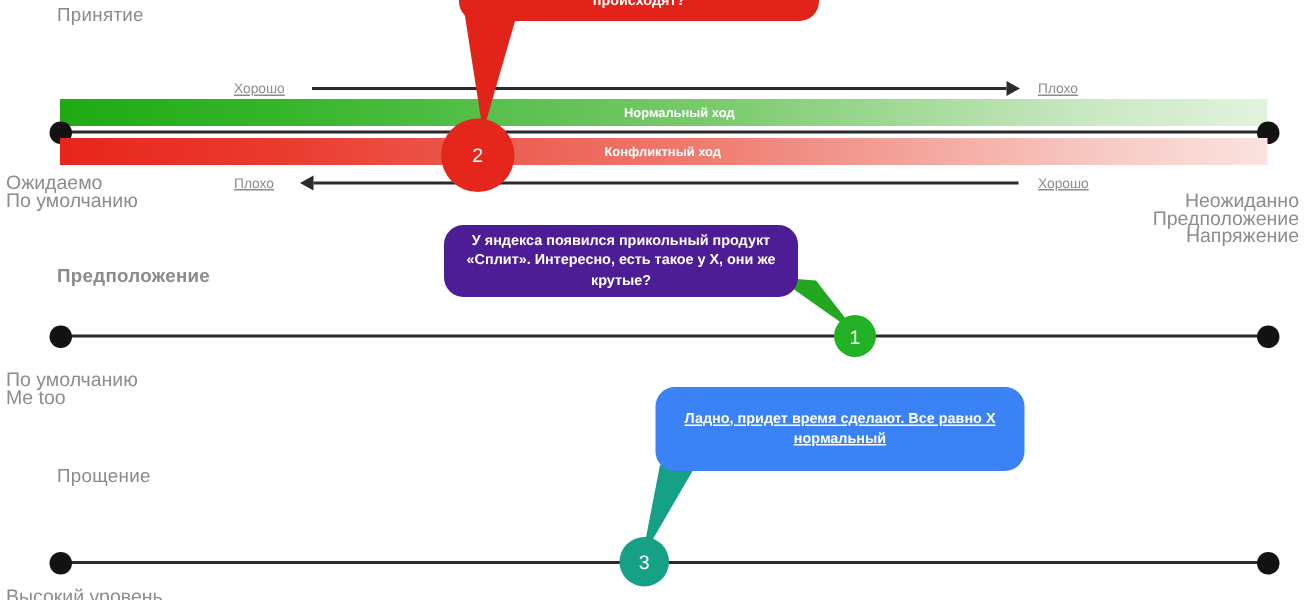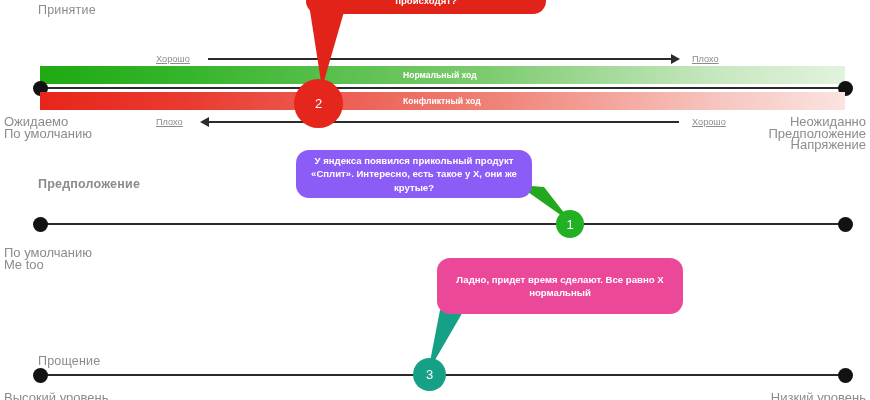--- a/index.html
+++ b/index.html
@@ -40,21 +40,21 @@
     border-radius: 50%;
     background: #121212;
   }
   .edge-label {
     position: absolute;
     font-size: 13px;
     line-height: 11.5px;
     color: #8c8c8c;
     white-space: nowrap;
   }
-  .edge-label.right { text-align: right; }
+  .edge-label.right { text-align: right; margin-top: 12px; }
   .bar {
     position: absolute;
     height: 18px;
   }
   .bar-green {
     background: linear-gradient(to right, #1faa12 0%, #35b52b 18%, #7ccb6e 55%, #c9e8c2 85%, #e2f3dd 100%);
   }
   .bar-red {
     background: linear-gradient(to right, #e8251b 0%, #ea3a2f 18%, #ef7f74 55%, #f7c7c1 85%, #fbe3e0 100%);
   }
@@ -99,22 +99,22 @@
     font-weight: bold;
     line-height: 13.5px;
     text-align: center;
     box-sizing: border-box;
     display: flex;
     align-items: center;
     justify-content: center;
     padding: 7px 12px;
   }
   .bubble-red   { background: #e1231a; }
-  .bubble-green { background: #8b5cf6; }
-  .bubble-teal  { background: #ec4899; }
+  .bubble-green { background: #4c1d95; }
+  .bubble-teal  { background: #3b82f6; text-decoration: underline; }
   .tail { position: absolute; }
   .marker {
     position: absolute;
     border-radius: 50%;
     display: flex;
     align-items: center;
     justify-content: center;
     color: #ffffff;
     font-size: 13px;
     font-weight: normal;
@@ -131,21 +131,21 @@
   <div class="section-title" style="left:38px; top:3px;">Принятие</div>
 
   <div class="arrow-caption" style="left:156px; top:54px;">Хорошо</div>
   <div class="arrow-wrap" style="left:208px; top:53px; width:472px;">
     <div class="arrow-line" style="left:0; width:463px;"></div>
     <div class="arrow-head right" style="left:463px;"></div>
   </div>
   <div class="arrow-caption" style="left:692px; top:54px;">Плохо</div>
 
   <div class="bar bar-green" style="left:40px; top:66px; width:805px;"></div>
-  <div class="bar-label" style="left:403px; top:70px;">Нормальный ход</div>
+  <div class="bar-label" style="left:416px; top:70px;">Нормальный ход</div>
 
   <div class="axis-line" style="left:40px; top:87px; width:805px;"></div>
   <div class="axis-dot" style="left:33px; top:81px;"></div>
   <div class="axis-dot" style="left:838px; top:81px;"></div>
 
   <div class="bar bar-red" style="left:40px; top:92px; width:805px;"></div>
   <div class="bar-label" style="left:403px; top:96px;text-align:center;">Конфликтный ход</div>
 
   <div class="arrow-caption" style="left:156px; top:117px;">Плохо</div>
   <div class="arrow-wrap" style="left:200px; top:116px; width:480px;">
@@ -168,21 +168,21 @@
 
   <div class="axis-line" style="left:40px; top:223px; width:805px;"></div>
   <div class="axis-dot" style="left:33px; top:217px;"></div>
   <div class="axis-dot" style="left:838px; top:217px;"></div>
 
   <div class="edge-label" style="left:4px; top:247px;">
     <div>По умолчанию</div>
     <div>Me too</div>
   </div>
 
-  <div class="section-title" style="left:38px; top:310px;margin-top:44px;">Прощение</div>
+  <div class="section-title" style="left:38px; top:310px;">Прощение</div>
 
   <div class="axis-line" style="left:40px; top:374px; width:805px;"></div>
   <div class="axis-dot" style="left:33px; top:368px;"></div>
   <div class="axis-dot" style="left:838px; top:368px;"></div>
 
   <div class="edge-label" style="left:4px; top:392px;">Высокий уровень</div>
   <div class="edge-label right" style="right:4px; top:392px;">Низкий уровень</div>
 
   <svg class="tail" style="left:300px; top:-2px; width:70px; height:95px;" viewBox="0 0 70 95">
     <polygon points="8,0 48,0 22,90" fill="#e1231a"></polygon>

